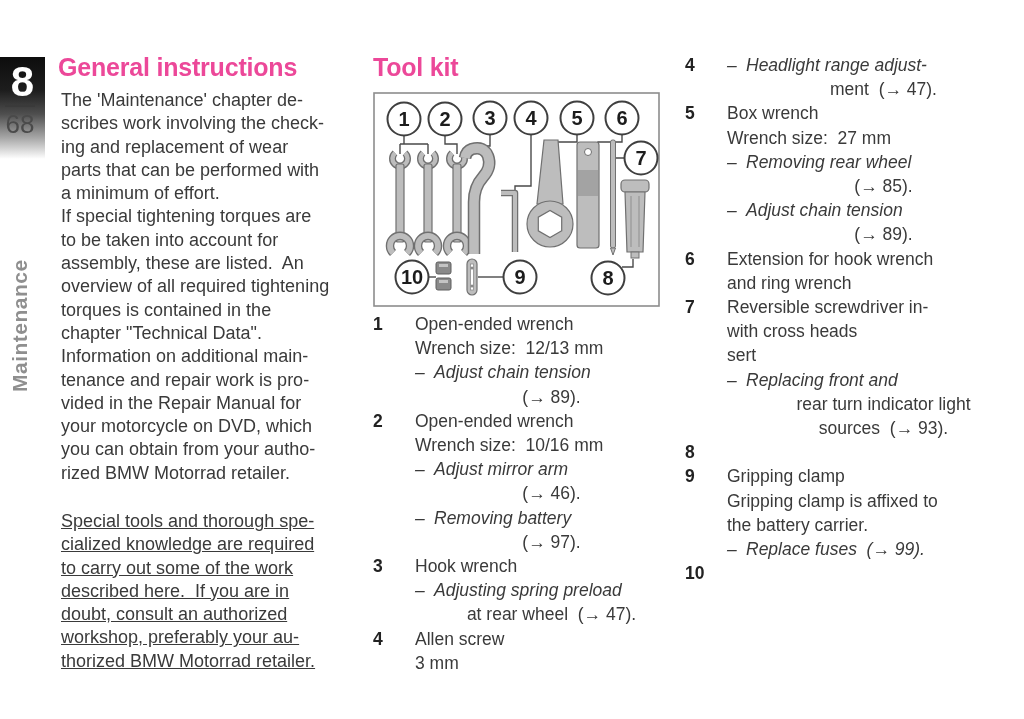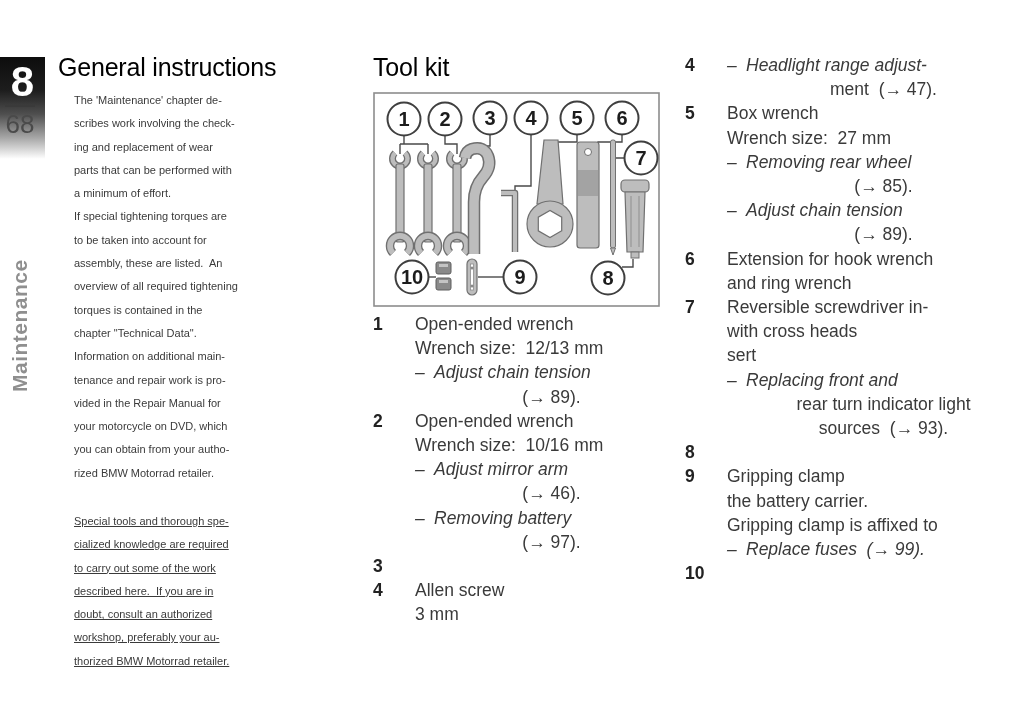--- a/index.html
+++ b/index.html
@@ -17,27 +17,27 @@
   .chapter-num{color:#ffffff;font-size:42px;font-weight:bold;text-align:center;line-height:1.08;margin-top:2px;}
   .chapter-divider{width:30px;border:0;border-top:2.5px solid #3a3a3a;margin:1px 7px 2px 5px;}
   .page-num{font-size:26px;color:#4a4a4a;text-align:center;width:40px;}
   
   .side-label{
     position:absolute;left:8px;top:392px;
     transform:rotate(-90deg);transform-origin:left top;
     font-size:21px;font-weight:bold;color:#8f8f8f;letter-spacing:.5px;white-space:nowrap;
   }
   
-  .heading{position:absolute;margin:0;font-size:25px;font-weight:normal;color:#000000;letter-spacing:-.2px;}
+  .heading{position:absolute;margin:0;font-size:25px;font-weight:bold;color:#ec4899;letter-spacing:-.2px;}
   #heading-left{left:58px;top:53px;}
   #heading-toolkit{left:373px;top:53px;}
   
   .para{
-    position:absolute;left:74px;width:312px;
-    font-size:11px;line-height:23.3px;white-space:pre-wrap;color:#3a3a3a;
+    position:absolute;left:61px;width:312px;
+    font-size:18px;line-height:23.3px;white-space:pre-wrap;color:#3a3a3a;
   }
   #para1{top:89px;}
   #para2{top:510px;text-decoration:underline;}
   
   .diagram-wrap{position:absolute;left:373px;top:92px;width:287px;height:215px;}
   .diagram-wrap svg{display:block;}
   .dg-num{font-size:20px;font-weight:bold;fill:#1c1c1c;text-anchor:middle;}
   
   .tool-list{position:absolute;font-size:17.5px;line-height:24.2px;color:#3a3a3a;}
   #tool-list-middle{left:373px;top:312px;width:296px;}
@@ -207,20 +207,21 @@
     <div class="tool-item">
       <div class="tool-num">1</div>
       <div class="tool-body"><div class="tool-line plain">Open-ended wrench</div><div class="tool-line plain">Wrench size:  12/13 mm</div><div class="tool-line dash"><span class="dash">–</span><span>Adjust chain tension</span></div><div class="tool-line cont">(→ 89).</div></div>
     </div>
     <div class="tool-item">
       <div class="tool-num">2</div>
       <div class="tool-body"><div class="tool-line plain">Open-ended wrench</div><div class="tool-line plain">Wrench size:  10/16 mm</div><div class="tool-line dash"><span class="dash">–</span><span>Adjust mirror arm</span></div><div class="tool-line cont">(→ 46).</div><div class="tool-line dash"><span class="dash">–</span><span>Removing battery</span></div><div class="tool-line cont">(→ 97).</div></div>
     </div>
     <div class="tool-item">
       <div class="tool-num">3</div>
+      <div class="tool-body"><div class="tool-line plain">Hook wrench</div><div class="tool-line dash"><span class="dash">–</span><span>Adjusting spring preload</span></div><div class="tool-line cont">at rear wheel  (→ 47).</div></div>
     </div>
     <div class="tool-item">
       <div class="tool-num">4</div>
       <div class="tool-body">
         <div class="tool-line plain">Allen screw</div>
         <div class="tool-line plain">3 mm</div>
       </div>
     </div>
   </div>
 
@@ -242,18 +243,18 @@
     </div>
     <div class="tool-item">
       <div class="tool-num">7</div>
       <div class="tool-body"><div class="tool-line plain">Reversible screwdriver in-</div><div class="tool-line plain">with cross heads</div><div class="tool-line plain">sert</div><div class="tool-line dash"><span class="dash">–</span><span>Replacing front and</span></div><div class="tool-line cont">rear turn indicator light</div><div class="tool-line cont">sources  (→ 93).</div></div>
     </div>
     <div class="tool-item">
       <div class="tool-num">8</div>
     </div>
     <div class="tool-item">
       <div class="tool-num">9</div>
-      <div class="tool-body"><div class="tool-line plain">Gripping clamp</div><div class="tool-line plain">the battery carrier.</div><div class="tool-line plain">Gripping clamp is affixed to</div><div class="tool-line dash"><span class="dash">–</span><span>Replace fuses  (→ 99).</span></div></div>
+      <div class="tool-body"><div class="tool-line plain">Gripping clamp</div><div class="tool-line plain">Gripping clamp is affixed to</div><div class="tool-line plain">the battery carrier.</div><div class="tool-line dash"><span class="dash">–</span><span>Replace fuses  (→ 99).</span></div></div>
     </div>
     <div class="tool-item">
       <div class="tool-num">10</div>
     </div>
   </div>
 
 </body></html>

